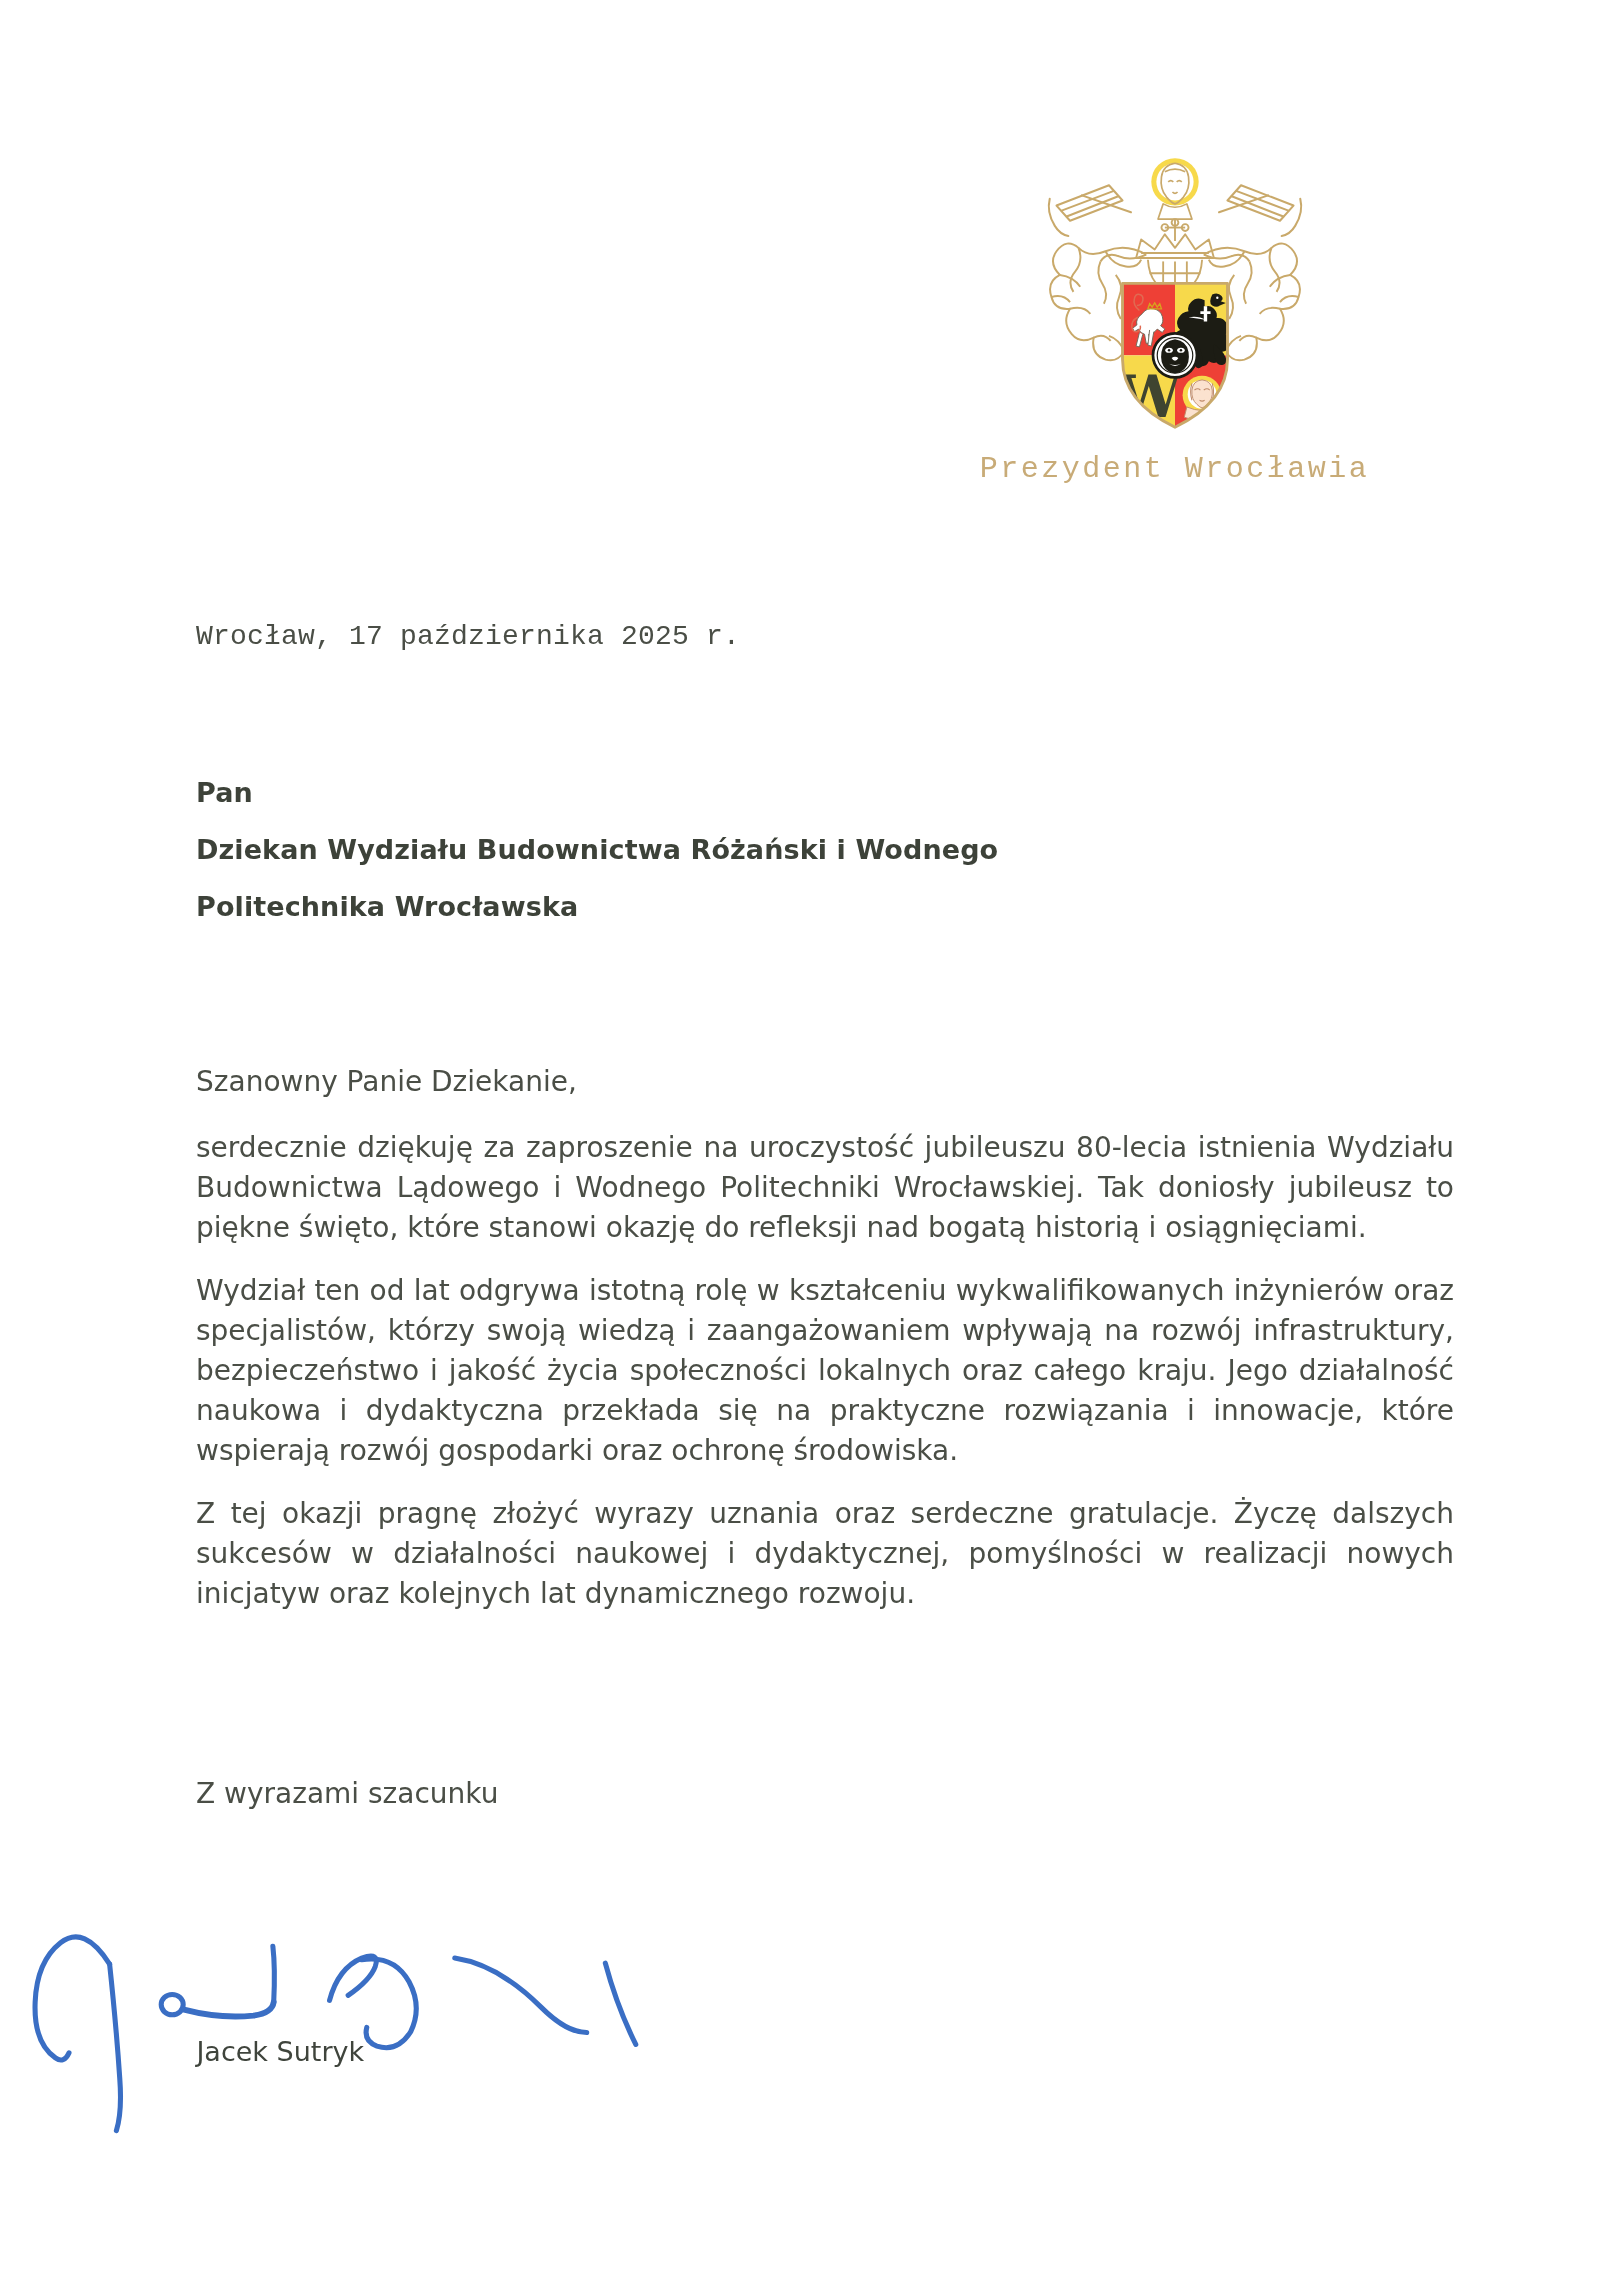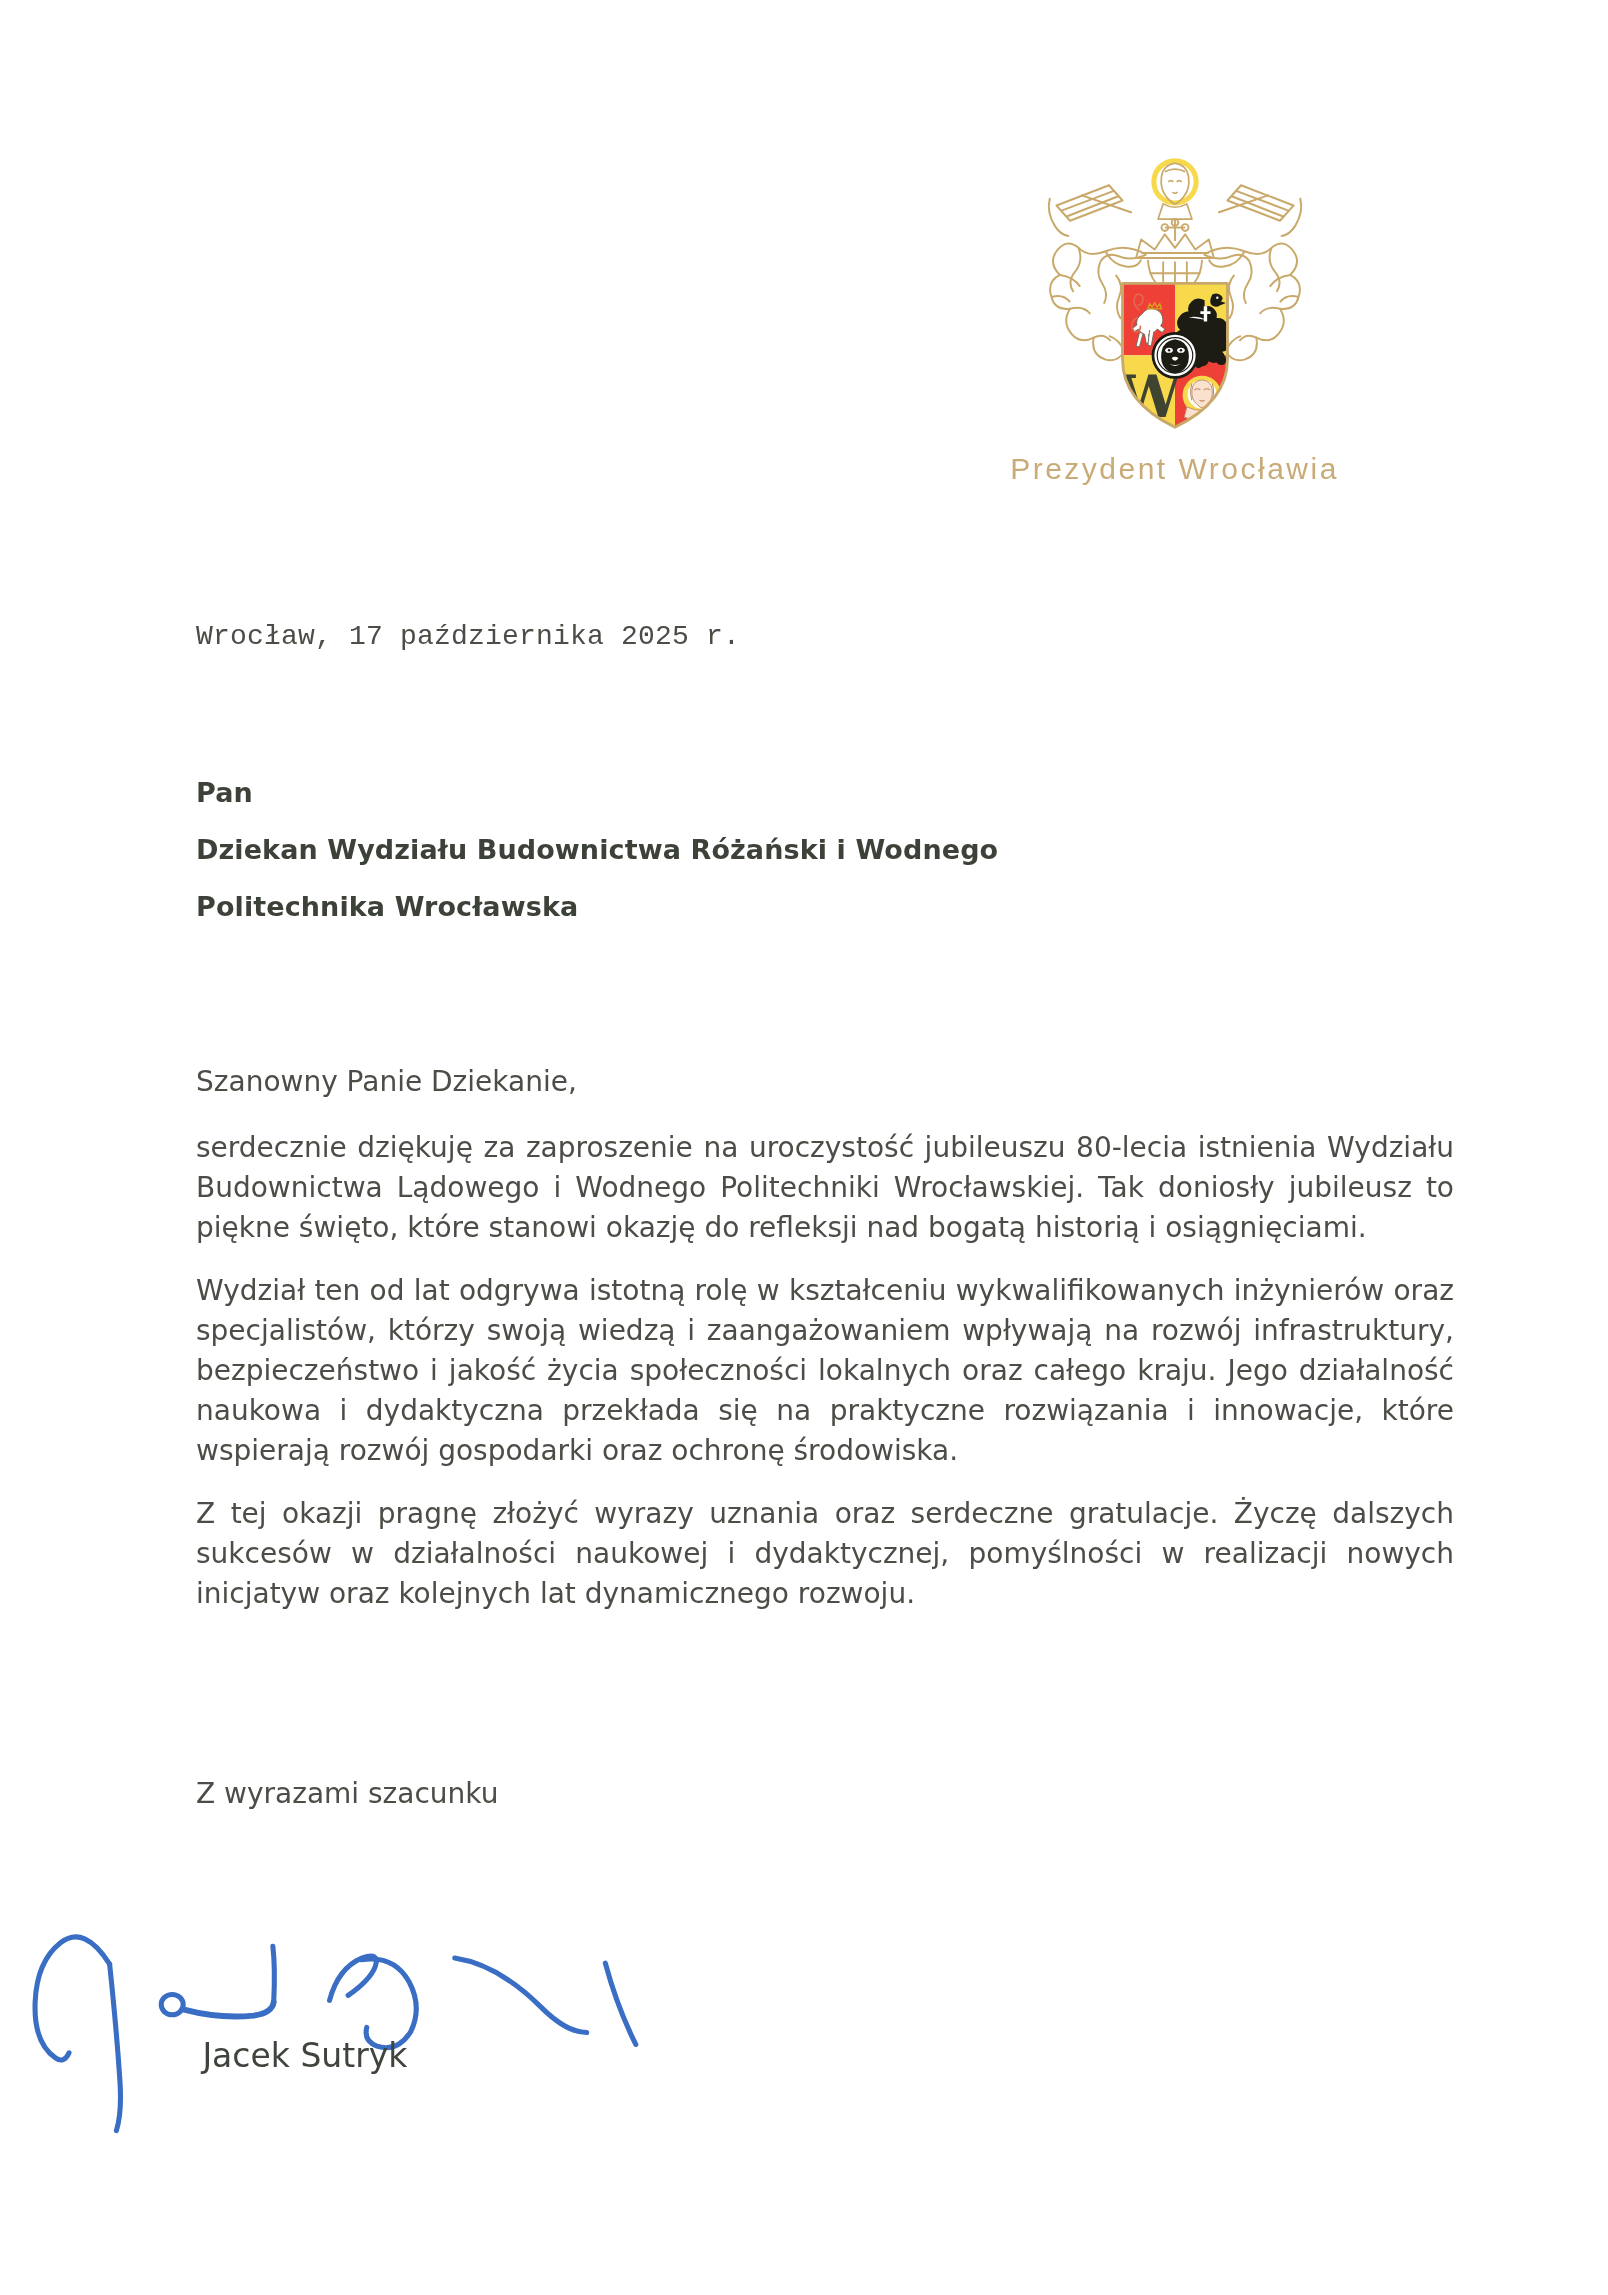--- a/index.html
+++ b/index.html
@@ -28,21 +28,21 @@
     flex-direction: column;
     align-items: center;
   }
   .crest {
     width: 288px;
     height: 292px;
     display: block;
   }
   .letterhead-title {
     margin-top: 12px;
-    font-family: Liberation Sans, sans-serif;
+    font-family: Liberation Mono, monospace;
     font-size: 30px;
     font-weight: 400;
     letter-spacing: 2.5px;
     color: #c8ab77;
     white-space: nowrap;
   }
 
   
   .content {
     position: absolute;
@@ -121,22 +121,22 @@
   .signature-svg {
     position: absolute;
     top: 0;
     left: 0;
     width: 626px;
     height: 254px;
   }
   .signature-name {
     position: absolute;
     top: 144px;
-    left: 177px;
-    font-size: 33px;
+    left: 171px;
+    font-size: 27px;
     color: #3f443c;
     text-align: center;
   }
 </style>
 </head>
 <body>
 
 <div class="page">
 
   <div class="letterhead">

